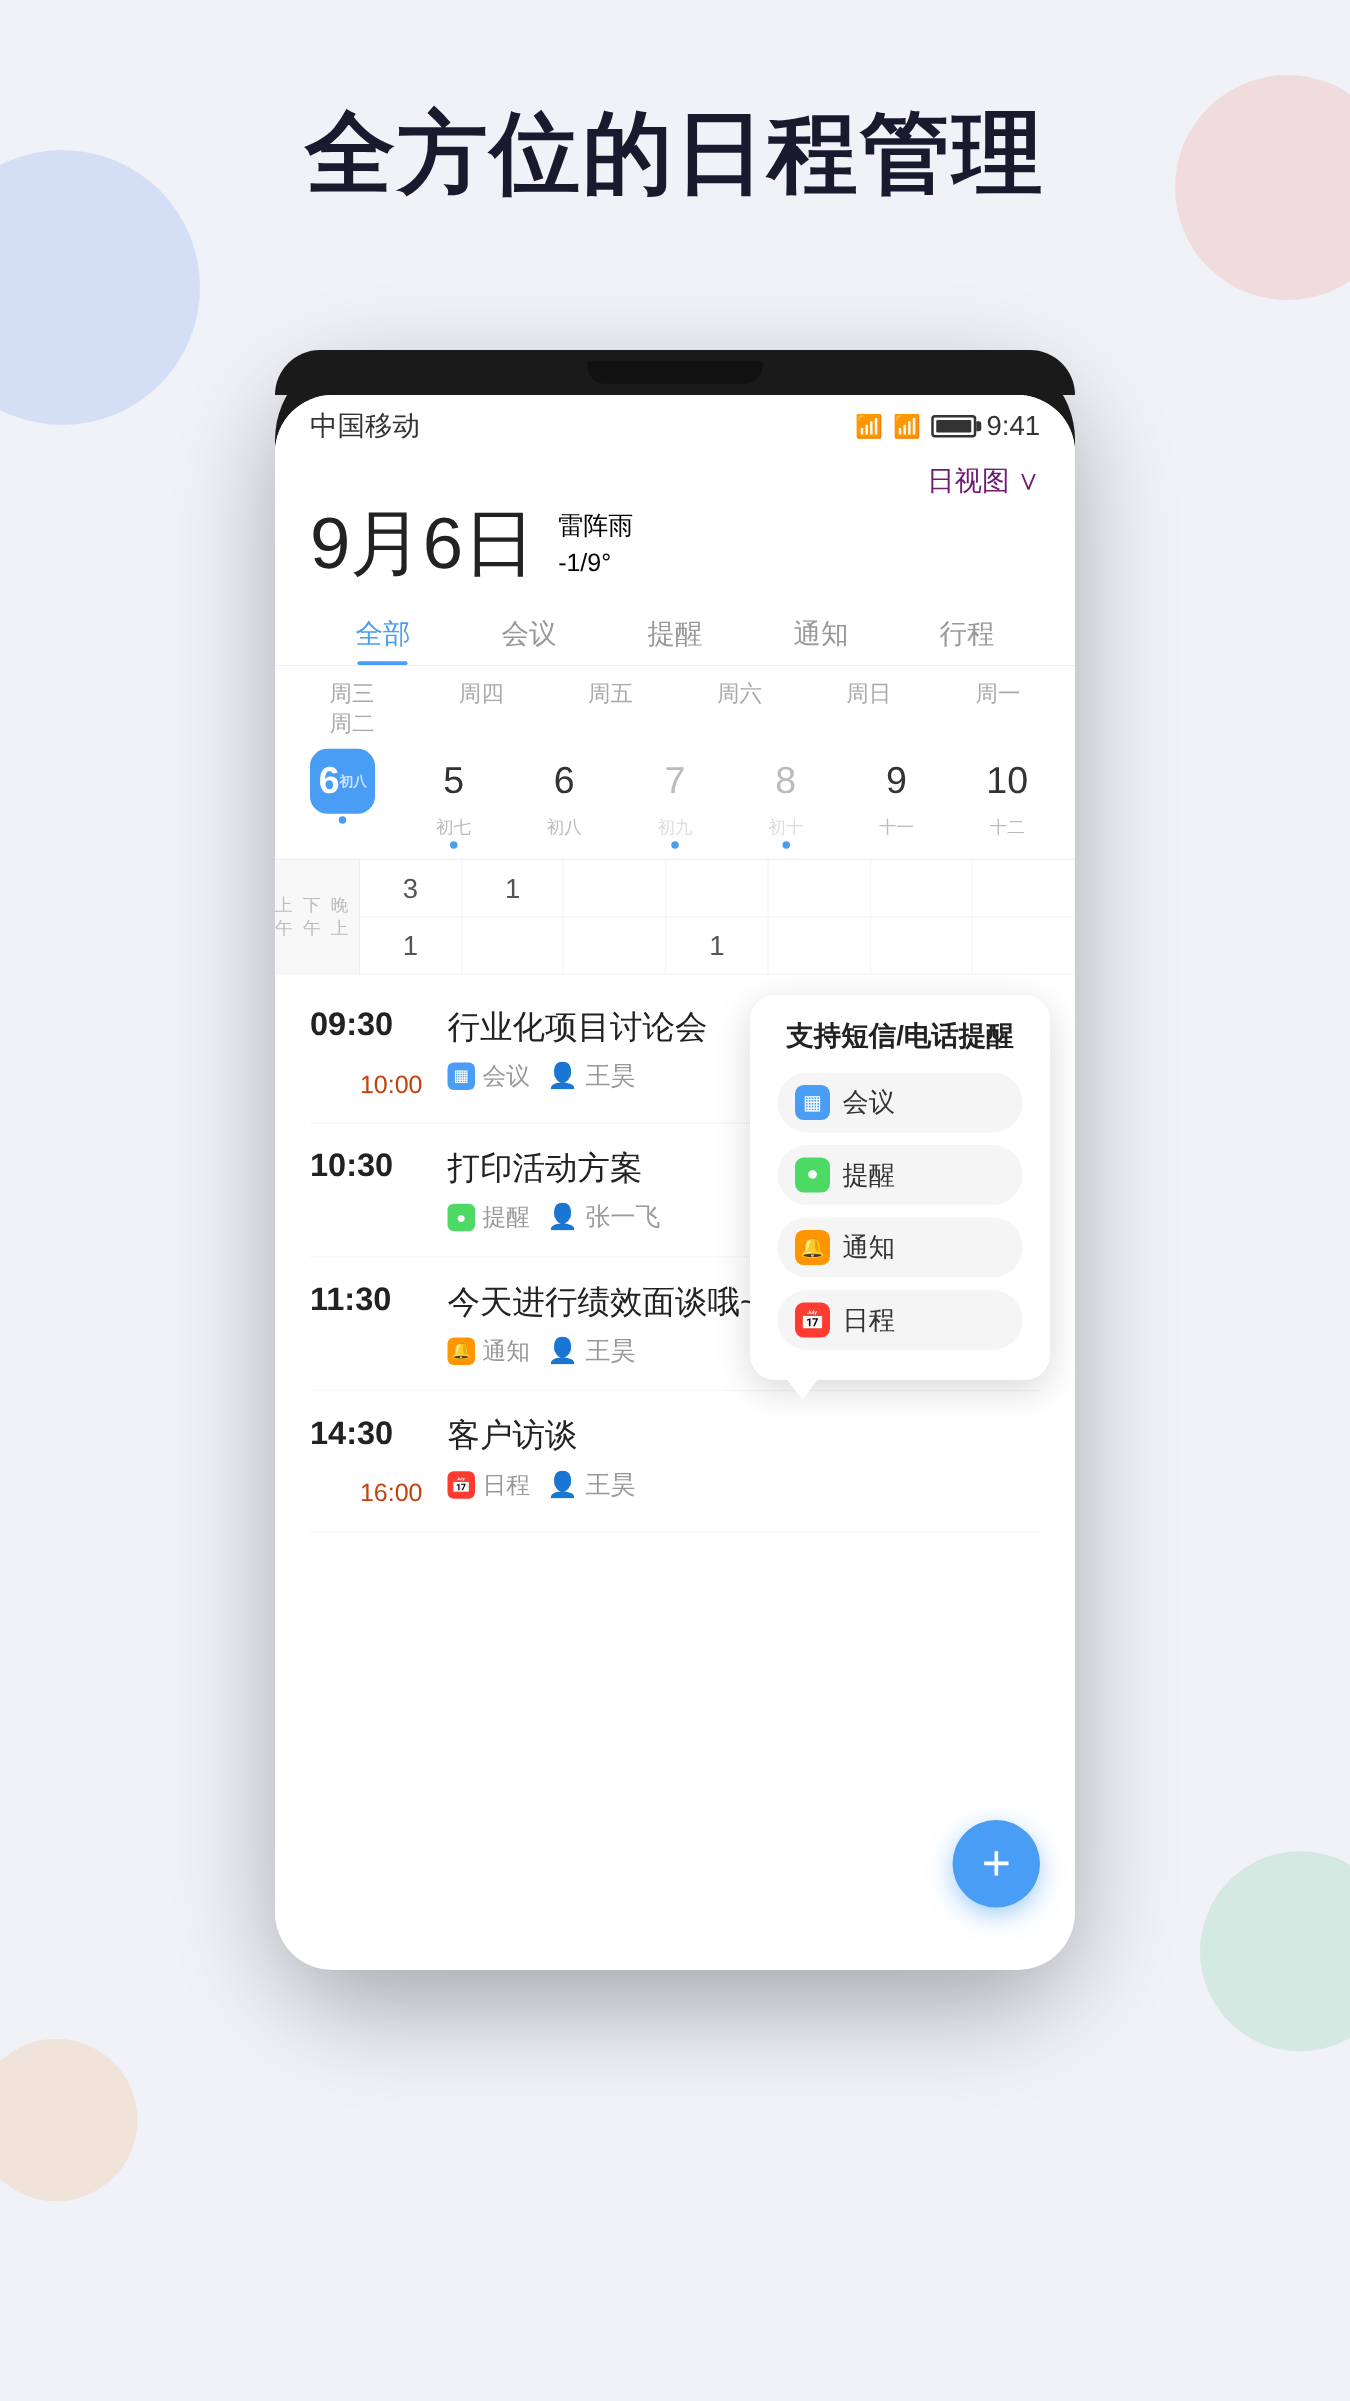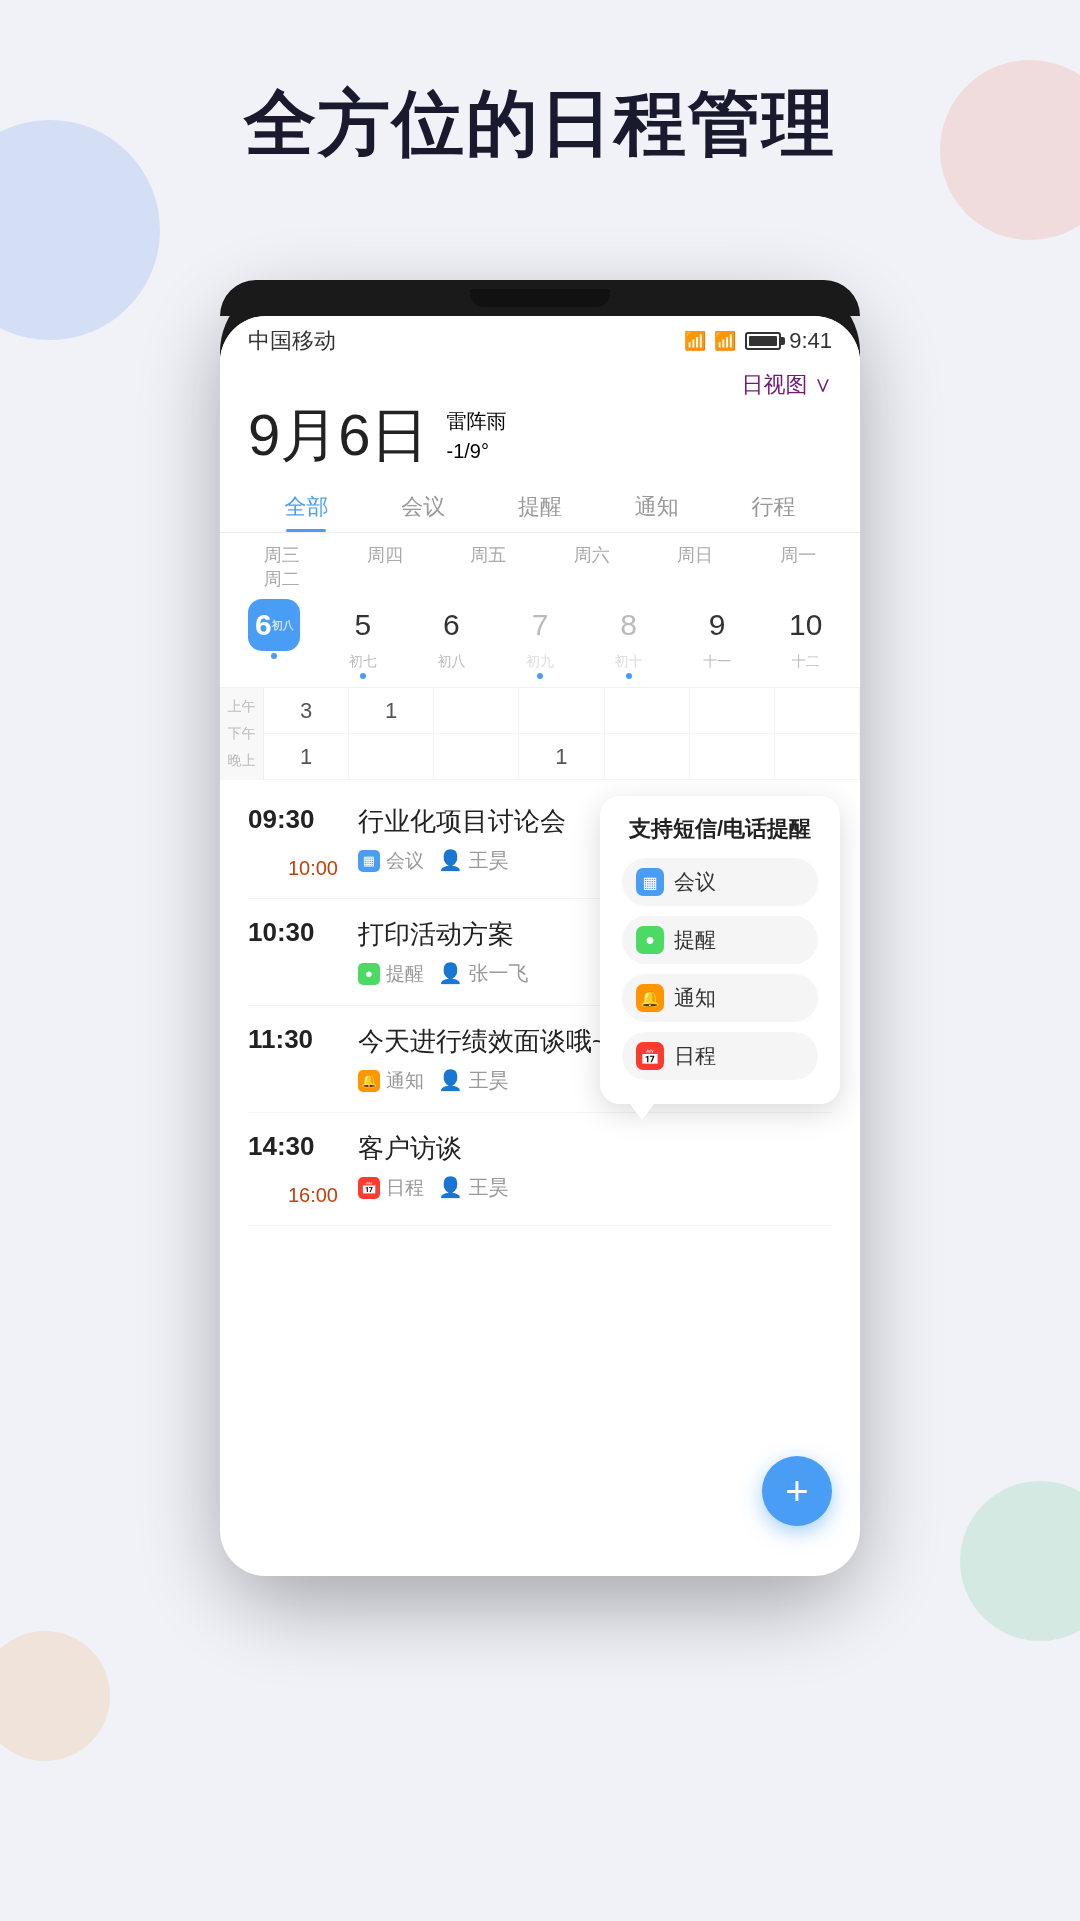--- a/index.html
+++ b/index.html
@@ -256,23 +256,23 @@
       color: #fff;
     }
 
     
     .grid-section {
       display: flex;
       background: #fff;
       border-top: 1px solid #f0f0f0;
     }
     .grid-time-label {
-      width: 44px;
-      display: flex;
-      flex-direction: column;
+      width: 68px;
+      display: flex;
+      flex-direction: row;
       justify-content: space-around;
       align-items: center;
       padding: 6px 0;
       font-size: 14px;
       color: #bbb;
       background: #f8f8f8;
       border-right: 1px solid #eee;
     }
     .grid-time-label span { writing-mode: horizontal-tb; }
     .grid-cell {

